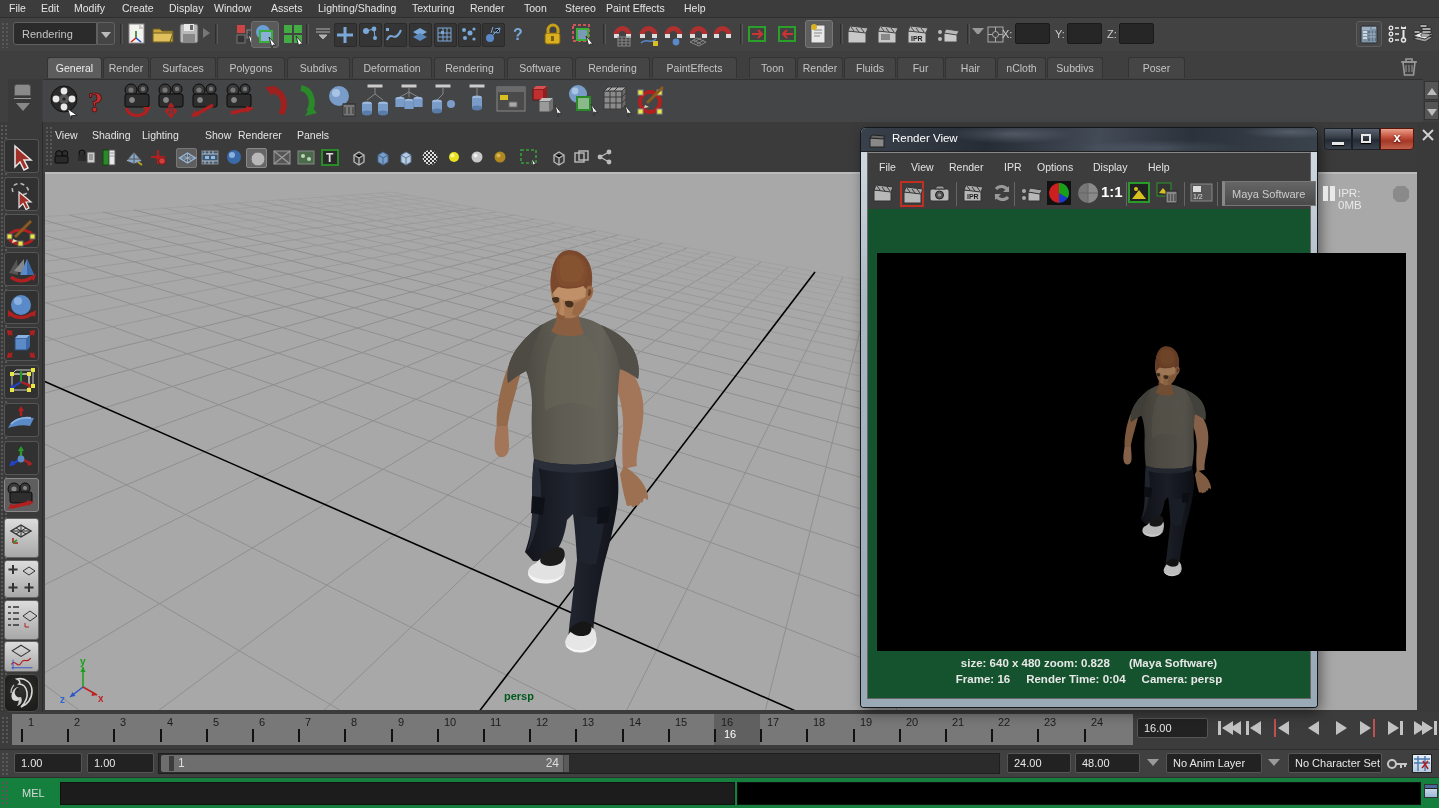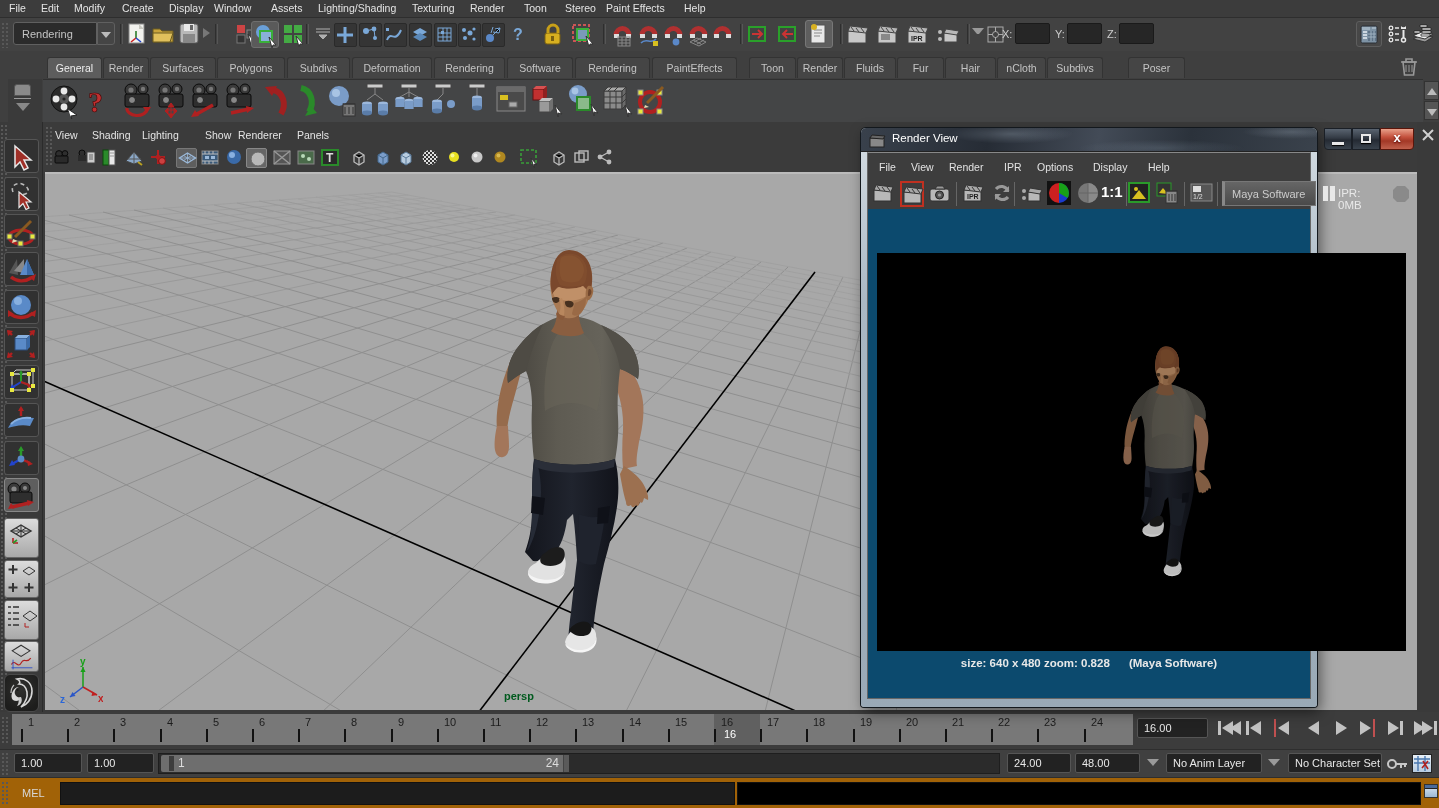--- a/index.html
+++ b/index.html
@@ -30,29 +30,29 @@
 #rightstrip{position:absolute;right:0;top:0;width:22px;height:590px;background:#3a3a3a}
 
 #rv{left:861px;top:128px;width:456px;height:579px;border-radius:5px 5px 3px 3px;
  background:linear-gradient(#d6dee4,#aab8c4 30%,#9aa9b6);box-shadow:0 0 0 1px #13181d, 3px 5px 14px rgba(0,0,0,.5);}
 #rvtitle{position:absolute;left:0;top:0;width:100%;height:24px;color:#fff;font-size:11.5px;
  background:linear-gradient(100deg,#39414c 0%,#262c35 28%,#434b57 52%,#2b323b 72%,#3a424c 100%);border-radius:5px 5px 0 0;border-bottom:1px solid #222}
 #rvinner{position:absolute;left:6px;top:24px;right:6px;bottom:8px;background:#3d3d3d;border:1px solid #666;border-top:1px solid #888}
 #rvmenus{position:absolute;left:0;top:8px;color:#e2e2e2;font-size:10.5px;width:100%;height:14px}
 #rvmenus span{position:absolute;top:0}
 #rvtools{position:absolute;left:0px;top:27px;width:100%;height:29px}
-#rvcontent{position:absolute;left:0;top:56px;right:0;bottom:0;background:#0c4a6e}
+#rvcontent{position:absolute;left:0;top:56px;right:0;bottom:0;background:#14532d}
 #rvimg{position:absolute;left:9px;top:44px;width:529px;height:398px;background:#000;overflow:hidden}
 .rvstat{position:absolute;width:100%;text-align:center;color:#e8e8e8;font-size:11.5px;font-weight:bold}
 
 #timeline{left:0;top:712px;width:1439px;height:37px;background:#3c3c3c}
 #ruler{position:absolute;left:12px;top:2px;width:1121px;height:31px;background:#787878}
 #rangerow{left:0;top:749px;width:1439px;height:28px;background:#404040;border-top:1px solid #2e2e2e}
 .nfield{position:absolute;background:#222;border:1px solid #555;border-radius:2px;color:#e8e8e8;font-size:11px;padding:3px 6px 2px;height:20px}
-#cmdline{left:0;top:777px;width:1439px;height:31px;background:#a16207;border-top:1px solid #2e2e2e}
+#cmdline{left:0;top:777px;width:1439px;height:31px;background:#15803d;border-top:1px solid #2e2e2e}
 .blackfield{position:absolute;background:#1c1c1c;border:1px solid #111;height:23px}
 .tick{position:absolute;top:15px;width:2px;height:13px;background:#111}
 .fnum{position:absolute;top:2px;color:#1c1c1c;font-size:11px}
 </style></head>
 <body>
 <div id="root">
 
 <div class="abs" id="menubar">
       <span style="left:9px">File</span>
       <span style="left:41px">Edit</span>
@@ -1060,16 +1060,17 @@
             <polygon points="5,1 13,1 17,5 17,13 13,17 5,17 1,13 1,5" fill="#8a8a8a"></polygon>
           </svg>
         </div>
     <div id="rvcontent">
       <div id="rvimg">
             <svg class="abs" style="left:242px;top:91px" width="100" height="237" viewBox="0 0 175 415">
               <use href="#figure" style="filter:brightness(0.82)"></use>
             </svg>
           </div>
       <div class="rvstat" style="top:448px">size: 640 x 480 zoom: 0.828&nbsp;&nbsp;&nbsp;&nbsp;&nbsp;&nbsp;(Maya Software)</div>
+      <div class="rvstat" style="top:464px">Frame: 16&nbsp;&nbsp;&nbsp;&nbsp;&nbsp;Render Time: 0:04&nbsp;&nbsp;&nbsp;&nbsp;&nbsp;Camera: persp</div>
     </div>
   </div>
 </div>
 
 </div>
 </body></html>

